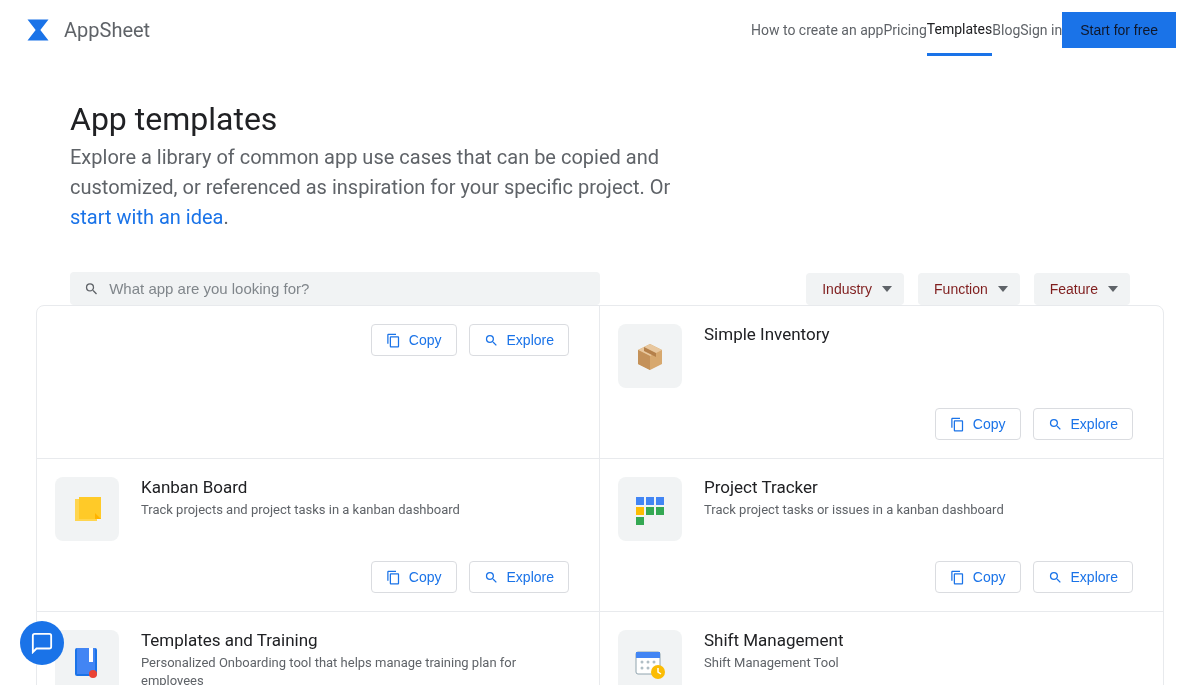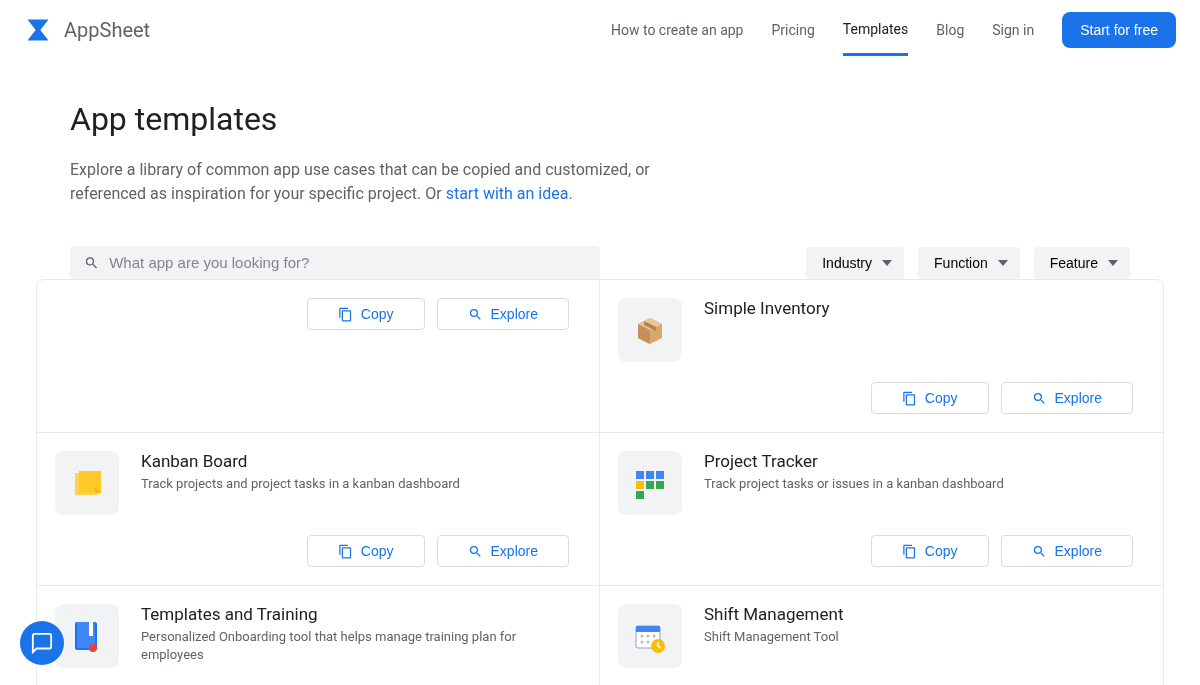--- a/index.html
+++ b/index.html
@@ -2,47 +2,47 @@
 <html><head>
   <meta charset="utf-8">
   <style>
     * { margin: 0; padding: 0; box-sizing: border-box; }
     body { font-family: 'Google Sans', Roboto, Arial, sans-serif; color: #202124; background: #fff; }
     
     .header { display: flex; align-items: center; justify-content: space-between; padding: 12px 24px; }
     .brand { display: flex; align-items: center; gap: 12px; }
     .logo { width: 28px; height: 28px; }
     .brand-name { font-size: 20px; color: #5f6368; font-weight: 400; }
-    .nav { display: flex; align-items: center; gap: 28px; }
+    .nav { display: flex; align-items: center; }
     .nav-link { color: #5f6368; font-size: 14px; text-decoration: none; cursor: pointer; padding-bottom: 16px; margin-bottom: -16px; }
     .nav-link.active { color: #202124; border-bottom: 3px solid #1a73e8; }
-    .btn-primary { background: #1a73e8; color: #ffffff; border: none; padding: 10px 18px; border-radius: 8px; font-size: 14px; font-weight: 500; cursor: pointer; }
+    .btn-primary { background: #1a73e8; color: #0f172a; border: none; padding: 10px 18px; border-radius: 0; font-size: 14px; font-weight: 500; cursor: pointer; }
     
     .main { padding: 40px 70px 0 70px; }
-    .page-title { font-size: 32px; font-weight: 400; color: #202124; margin-bottom: 20px; }
-    .page-desc { font-size: 16px; color: #5f6368; line-height: 1.5; max-width: 640px; }
+    .page-title { font-size: 32px; font-weight: 400; color: #202124; margin-bottom: 4px; }
+    .page-desc { font-size: 20px; color: #5f6368; line-height: 1.5; max-width: 640px; }
     .page-desc a { color: #1a73e8; text-decoration: none; }
     
     .filter-row { display: flex; justify-content: space-between; align-items: center; margin-top: 40px; gap: 21px; }
     .search-box { display: flex; align-items: center; background: #f1f3f4; border-radius: 4px; padding: 8px 14px; flex: 0 0 530px; }
     .search-box input { border: none; background: transparent; outline: none; font-size: 15px; color: #5f6368; width: 100%; margin-left: 10px; }
     .search-box input::placeholder { color: #80868b; }
     .filters { display: flex; gap: 14px; }
-    .filter-btn { display: flex; align-items: center; justify-content: space-between; background: #f1f3f4; border: none; padding: 8px 12px 8px 16px; border-radius: 4px; font-size: 14px; color: #000000; cursor: pointer; min-width: 96px; text-align: center; }
+    .filter-btn { display: flex; align-items: center; justify-content: space-between; background: #f1f3f4; border: none; padding: 8px 12px 8px 16px; border-radius: 4px; font-size: 14px; color: #7f1d1d; cursor: pointer; min-width: 96px; text-align: center; }
     .filter-btn svg { margin-left: 10px; }
     
     .grid { display: grid; grid-template-columns: 1fr 1fr; border: 1px solid #e8eaed; border-radius: 8px; margin: 0 -34px; }
     .card { padding: 18px 30px 18px 18px; border-right: 1px solid #e8eaed; border-bottom: 1px solid #e8eaed; }
     .card:nth-child(2n) { border-right: none; }
     .card-top { display: flex; gap: 22px; margin-bottom: 20px; }
     .card-icon { width: 64px; height: 64px; background: #f1f3f4; border-radius: 8px; flex-shrink: 0; display: flex; align-items: center; justify-content: center; font-size: 30px; }
     .card-title { font-size: 17px; color: #202124; margin-bottom: 4px; font-weight: 400; }
     .card-desc { font-size: 13px; color: #5f6368; line-height: 1.4; }
     .card-actions { display: flex; justify-content: flex-end; gap: 12px; }
-    .card-btn { display: flex; align-items: center; gap: 8px; border: 1px solid #dadce0; background: #fff; color: #1a73e8; padding: 7px 30px; border-radius: 4px; font-size: 14px; font-weight: 500; cursor: pointer; }
+    .card-btn { display: flex; align-items: center; gap: 8px; border: 1px solid #dadce0; background: #fff; color: #1a73e8; padding: 7px 14px; border-radius: 4px; font-size: 14px; font-weight: 500; cursor: pointer; }
     .card-btn svg { width: 15px; height: 15px; }
     
     .chat-fab { position: fixed; bottom: 20px; left: 20px; width: 44px; height: 44px; border-radius: 50%; background: #1a73e8; display: flex; align-items: center; justify-content: center; cursor: pointer; }
     
     .icon-search { width: 16px; height: 16px; fill: #5f6368; }
     .icon-dropdown { width: 10px; height: 6px; }
   </style>
 </head>
 <body>
 

